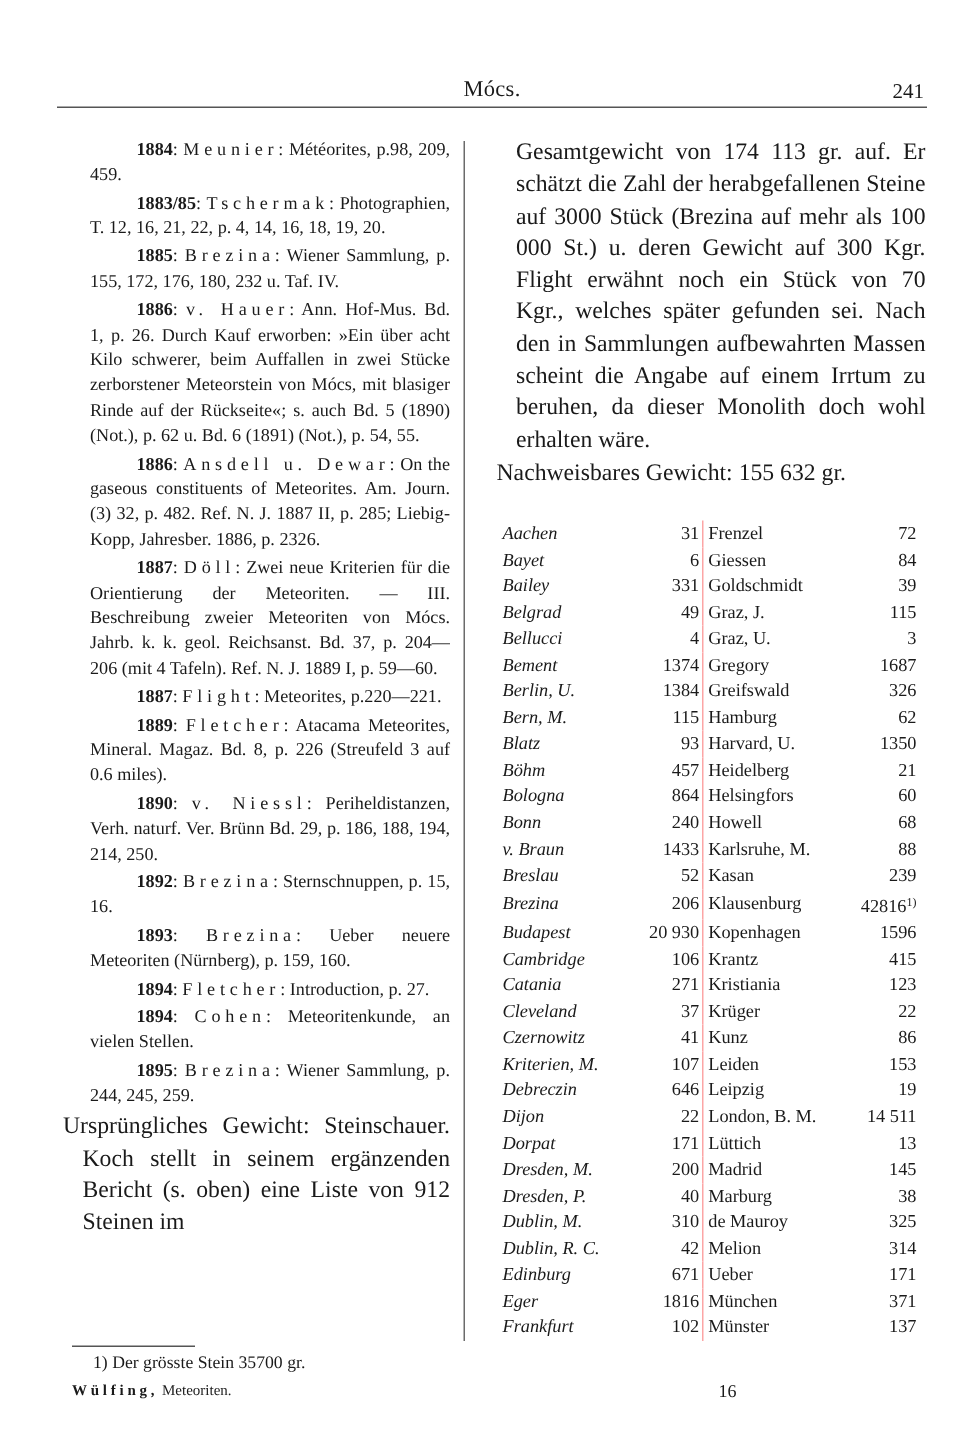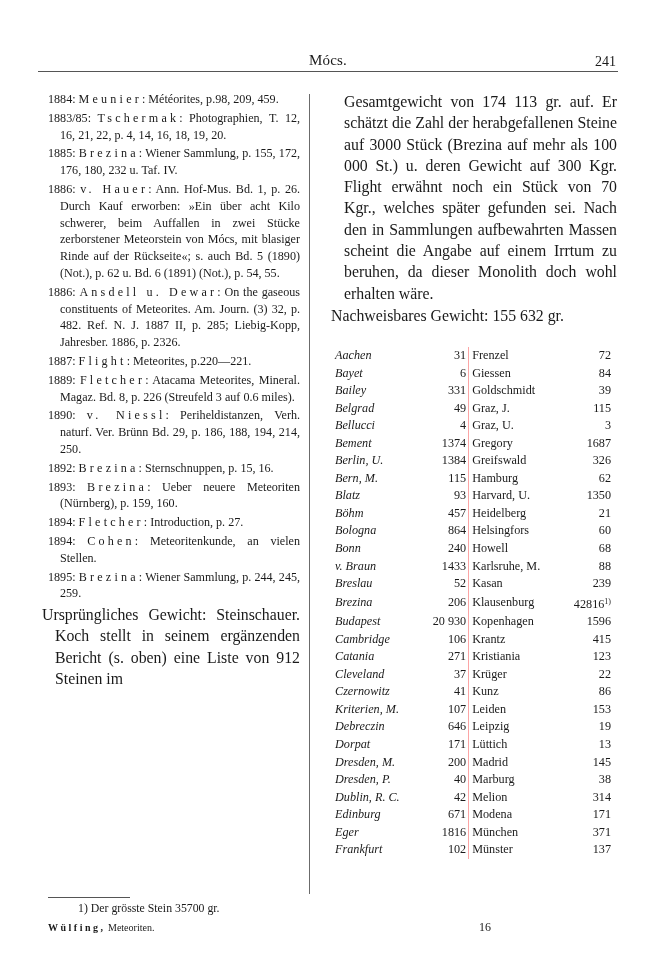--- a/index.html
+++ b/index.html
@@ -37,34 +37,34 @@
     
     .left-col {
       position: absolute; left: 48px; top: 91px; width: 252px;
     }
     .bib-entry {
       font-size: 12.1px; line-height: 16.8px;
       text-align: justify;
       padding-left: 12px; text-indent: -12px;
       margin-bottom: 2px;
     }
-    .bib-entry .year { font-weight: normal; }
+    .bib-entry .year { font-weight: bold; margin-left: 43px; }
     .bib-entry .author { letter-spacing: 3.2px; font-weight: normal; }
 
     .left-body {
       font-size: 15.8px; line-height: 21.2px; text-align: justify;
       margin-left: -6px; width: 258px;
       padding-left: 13px; text-indent: -13px;
       margin-top: 2px;
     }
     .footnote-rule {
       position: absolute; left: 48px; top: 897px; width: 82px; height: 1px; background: #555;
     }
     .footnote {
-      position: absolute; left: 78px; top: 901px; font-size: 11.8px;
+      position: absolute; left: 62px; top: 901px; font-size: 11.8px;
     }
     .signature {
       position: absolute; left: 48px; top: 922px; font-size: 10px;
     }
     .signature .sig-author { letter-spacing: 2.5px; font-weight: bold; }
     .bottom-pageno {
       position: absolute; left: 479px; top: 920px; font-size: 12px;
     }
 
     
@@ -107,20 +107,21 @@
 
   <div class="col-divider"></div>
 
   <div class="left-col">
     <div id="bib-list">
         <p class="bib-entry"><span class="year">1884</span>: <span class="author">Meunier</span>: <span>Météorites, p.98, 209, 459.</span></p>
         <p class="bib-entry"><span class="year">1883/85</span>: <span class="author">Tschermak</span>: <span>Photographien, T. 12, 16, 21, 22, p. 4, 14, 16, 18, 19, 20.</span></p>
         <p class="bib-entry"><span class="year">1885</span>: <span class="author">Brezina</span>: <span>Wiener Sammlung, p. 155, 172, 176, 180, 232 u. Taf. IV.</span></p>
         <p class="bib-entry"><span class="year">1886</span>: <span class="author">v. Hauer</span>: <span>Ann. Hof-Mus. Bd. 1, p. 26. Durch Kauf erworben: »Ein über acht Kilo schwerer, beim Auffallen in zwei Stücke zerborstener Meteorstein von Mócs, mit blasiger Rinde auf der Rückseite«; s. auch Bd. 5 (1890) (Not.), p. 62 u. Bd. 6 (1891) (Not.), p. 54, 55.</span></p>
         <p class="bib-entry"><span class="year">1886</span>: <span class="author">Ansdell u. Dewar</span>: <span>On the gaseous constituents of Meteorites. Am. Journ. (3) 32, p. 482. Ref. N. J. 1887 II, p. 285; Liebig-Kopp, Jahresber. 1886, p. 2326.</span></p>
+        <p class="bib-entry"><span class="year">1887</span>: <span class="author">Döll</span>: <span>Zwei neue Kriterien für die Orientierung der Meteoriten. — III. Beschreibung zweier Meteoriten von Mócs. Jahrb. k. k. geol. Reichsanst. Bd. 37, p. 204—206 (mit 4 Tafeln). Ref. N. J. 1889 I, p. 59—60.</span></p>
         <p class="bib-entry"><span class="year">1887</span>: <span class="author">Flight</span>: <span>Meteorites, p.220—221.</span></p>
         <p class="bib-entry"><span class="year">1889</span>: <span class="author">Fletcher</span>: <span>Atacama Meteorites, Mineral. Magaz. Bd. 8, p. 226 (Streufeld 3 auf 0.6 miles).</span></p>
         <p class="bib-entry"><span class="year">1890</span>: <span class="author">v. Niessl</span>: <span>Periheldistanzen, Verh. naturf. Ver. Brünn Bd. 29, p. 186, 188, 194, 214, 250.</span></p>
         <p class="bib-entry"><span class="year">1892</span>: <span class="author">Brezina</span>: <span>Sternschnuppen, p. 15, 16.</span></p>
         <p class="bib-entry"><span class="year">1893</span>: <span class="author">Brezina</span>: <span>Ueber neuere Meteoriten (Nürnberg), p. 159, 160.</span></p>
         <p class="bib-entry"><span class="year">1894</span>: <span class="author">Fletcher</span>: <span>Introduction, p. 27.</span></p>
         <p class="bib-entry"><span class="year">1894</span>: <span class="author">Cohen</span>: <span>Meteoritenkunde, an vielen Stellen.</span></p>
         <p class="bib-entry"><span class="year">1895</span>: <span class="author">Brezina</span>: <span>Wiener Sammlung, p. 244, 245, 259.</span></p>
       </div>
     <p class="left-body">Ursprüngliches Gewicht: Steinschauer. Koch stellt in seinem ergänzenden Bericht (s. oben) eine Liste von 912 Steinen im</p>
@@ -270,47 +271,59 @@
           <td class="name2"><span>Leiden</span></td>
           <td class="val2"><span>153</span></td>
         </tr>
         <tr>
           <td class="name"><span>Debreczin</span></td>
           <td class="val"><span>646</span></td>
           <td class="name2"><span>Leipzig</span></td>
           <td class="val2"><span>19</span></td>
         </tr>
         <tr>
+          <td class="name"><span>Dijon</span></td>
+          <td class="val"><span>22</span></td>
+          <td class="name2"><span>London, B. M.</span></td>
+          <td class="val2"><span>14 511</span></td>
+        </tr>
+        <tr>
           <td class="name"><span>Dorpat</span></td>
           <td class="val"><span>171</span></td>
           <td class="name2"><span>Lüttich</span></td>
           <td class="val2"><span>13</span></td>
         </tr>
         <tr>
           <td class="name"><span>Dresden, M.</span></td>
           <td class="val"><span>200</span></td>
           <td class="name2"><span>Madrid</span></td>
           <td class="val2"><span>145</span></td>
         </tr>
         <tr>
           <td class="name"><span>Dresden, P.</span></td>
           <td class="val"><span>40</span></td>
           <td class="name2"><span>Marburg</span></td>
           <td class="val2"><span>38</span></td>
         </tr>
         <tr>
+          <td class="name"><span>Dublin, M.</span></td>
+          <td class="val"><span>310</span></td>
+          <td class="name2"><span>de Mauroy</span></td>
+          <td class="val2"><span>325</span></td>
+        </tr>
+        <tr>
           <td class="name"><span>Dublin, R. C.</span></td>
           <td class="val"><span>42</span></td>
           <td class="name2"><span>Melion</span></td>
           <td class="val2"><span>314</span></td>
         </tr>
         <tr>
           <td class="name"><span>Edinburg</span></td>
           <td class="val"><span>671</span></td>
-          <td class="name2"><span>Modena</span></td>
+          <td class="name2"><span>Ueber</span></td>
           <td class="val2"><span>171</span></td>
         </tr>
         <tr>
           <td class="name"><span>Eger</span></td>
           <td class="val"><span>1816</span></td>
           <td class="name2"><span>München</span></td>
           <td class="val2"><span>371</span></td>
         </tr>
         <tr>
           <td class="name"><span>Frankfurt</span></td>

